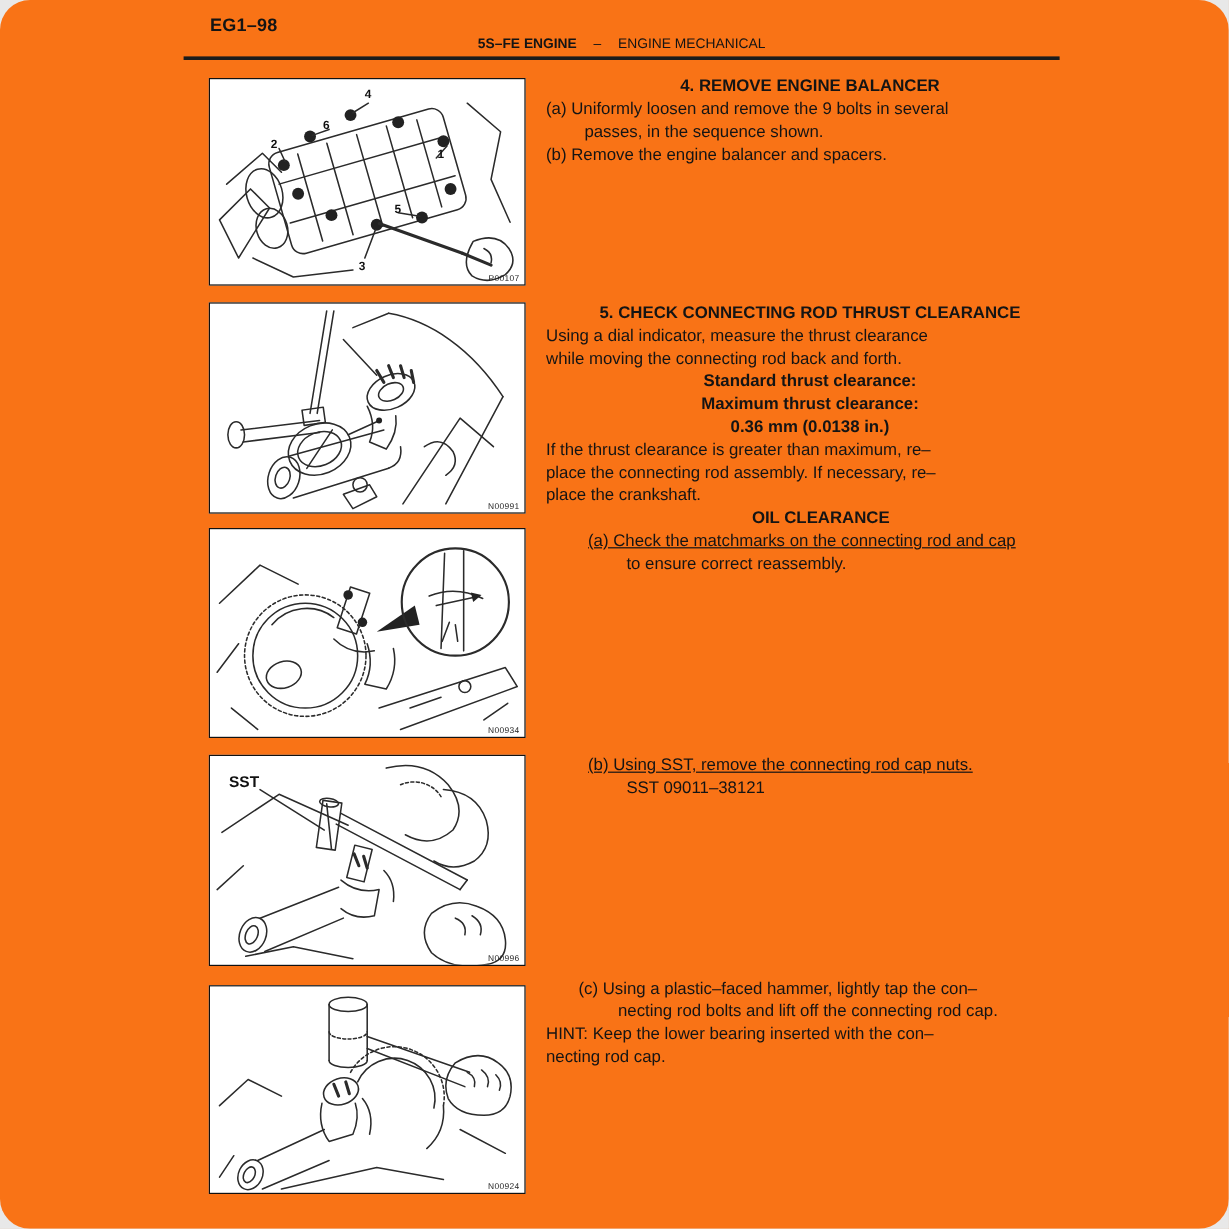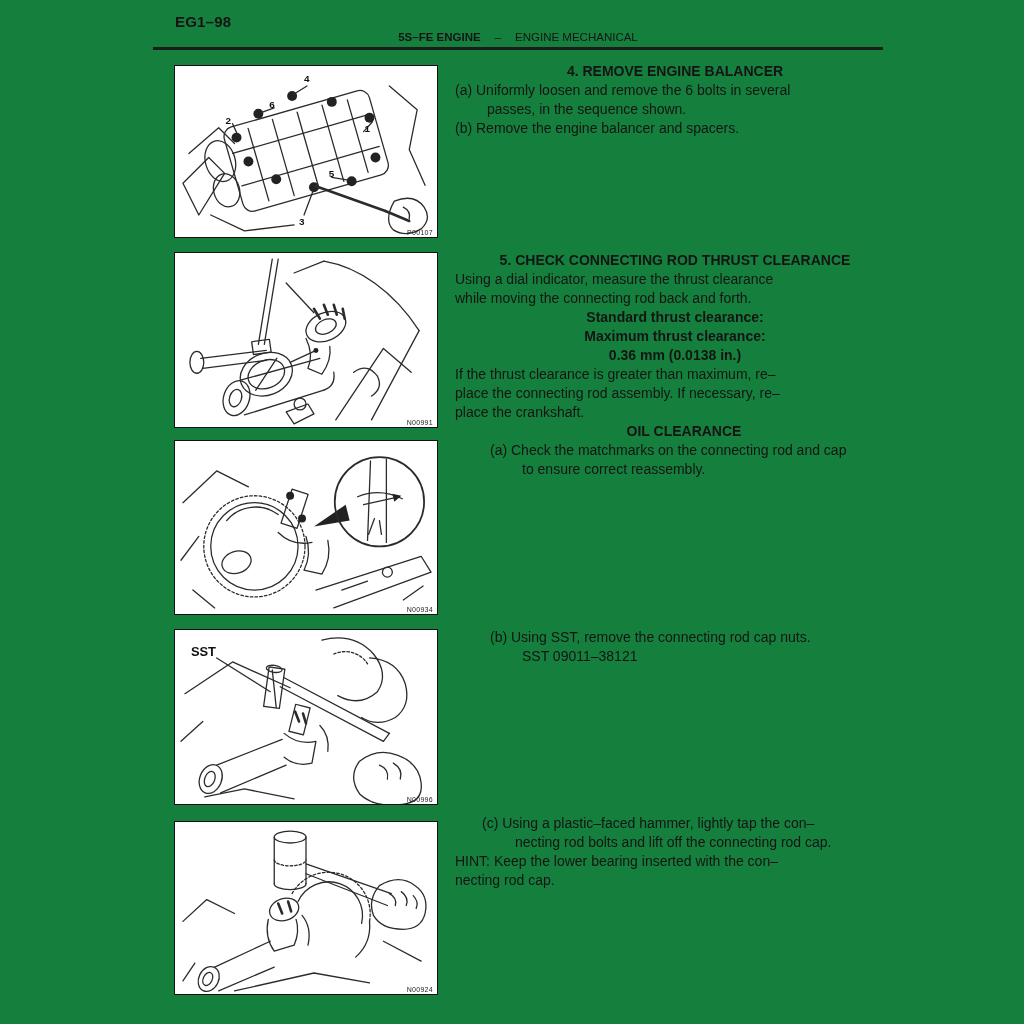--- a/index.html
+++ b/index.html
@@ -1,30 +1,30 @@
 <!DOCTYPE html>
 <html><head>
 <meta charset="utf-8">
 <style>
   html,body{margin:0;padding:0;background:#e8e8e8;}
-  .page{position:relative;width:1024px;height:1024px;background:#15803d;overflow:hidden;
-        font-family:"Liberation Sans","DejaVu Sans",sans-serif;color:#141414;}
+  .page{position:relative;width:1024px;height:1024px;background:#f97316;overflow:hidden;
+        font-family:"Liberation Sans","DejaVu Sans",sans-serif;color:#141414;border-radius:25px;}
   .pagenum{position:absolute;left:175px;top:13px;font-size:15px;font-weight:bold;letter-spacing:.2px;}
   .runhead{position:absolute;left:153px;top:31px;width:730px;text-align:center;font-size:11.5px;}
   .runhead .bold{font-weight:bold;text-align:right;}
   .runhead .sep{display:inline-block;margin:0 14px;}
   .rule{position:absolute;left:153px;top:47px;width:730px;height:3px;background:#1c1c1c;}
   .figbox{position:absolute;left:174px;width:264px;border:1.6px solid #111;background:#fff;box-sizing:border-box;}
   .figbox svg{display:block;width:100%;height:100%;}
   .figcode{position:absolute;right:4px;bottom:1px;font-size:7px;color:#222;letter-spacing:.3px;}
   .tblock{position:absolute;left:455px;width:440px;font-size:14px;line-height:19px;}
   .ln{white-space:nowrap;}
   .b{font-weight:bold;text-align:center;}
   .i18{padding-left:18px;} .i27{padding-left:27px;} .i32{padding-left:32px;}
-  .i35{padding-left:35px;} .i60{padding-left:60px;} .i67{padding-left:67px;}
+  .i35{padding-left:35px;text-decoration:underline;} .i60{padding-left:60px;} .i67{padding-left:67px;}
   .sk{stroke:#2b2b2b;stroke-width:1.3;fill:none;stroke-linecap:round;stroke-linejoin:round;}
   .skb{stroke:#2b2b2b;stroke-width:2.6;fill:none;stroke-linecap:round;}
   .fillb{fill:#222;stroke:none;}
   .num{font-family:"Liberation Sans",sans-serif;font-size:10px;font-weight:bold;fill:#111;}
   .sstlab{font-family:"Liberation Sans",sans-serif;font-size:13px;font-weight:bold;fill:#111;}
 </style>
 </head>
 <body>
 
 <div class="page">
@@ -271,21 +271,21 @@
         <ellipse cx="33" cy="158" rx="4.5" ry="7" transform="rotate(26 33 158)"></ellipse>
         <line x1="40" y1="146" x2="96" y2="120"></line>
         <line x1="44" y1="170" x2="100" y2="146"></line>
       </g>
     </svg>
     <span class="figcode">N00924</span>
   </div>
 
   <div class="tblock" style="top:62px;">
       <div class="ln b">4. REMOVE ENGINE BALANCER</div>
-      <div class="ln">(a) Uniformly loosen and remove the 6 bolts in several</div>
+      <div class="ln">(a) Uniformly loosen and remove the 9 bolts in several</div>
       <div class="ln i32">passes, in the sequence shown.</div>
       <div class="ln">(b) Remove the engine balancer and spacers.</div>
     </div>
   <div class="tblock" style="top:251px;">
       <div class="ln b">5. CHECK CONNECTING ROD THRUST CLEARANCE</div>
       <div class="ln">Using a dial indicator, measure the thrust clearance</div>
       <div class="ln">while moving the connecting rod back and forth.</div>
       <div class="ln b">Standard thrust clearance:</div>
       <div class="ln b">Maximum thrust clearance:</div>
       <div class="ln b">0.36 mm (0.0138 in.)</div>

